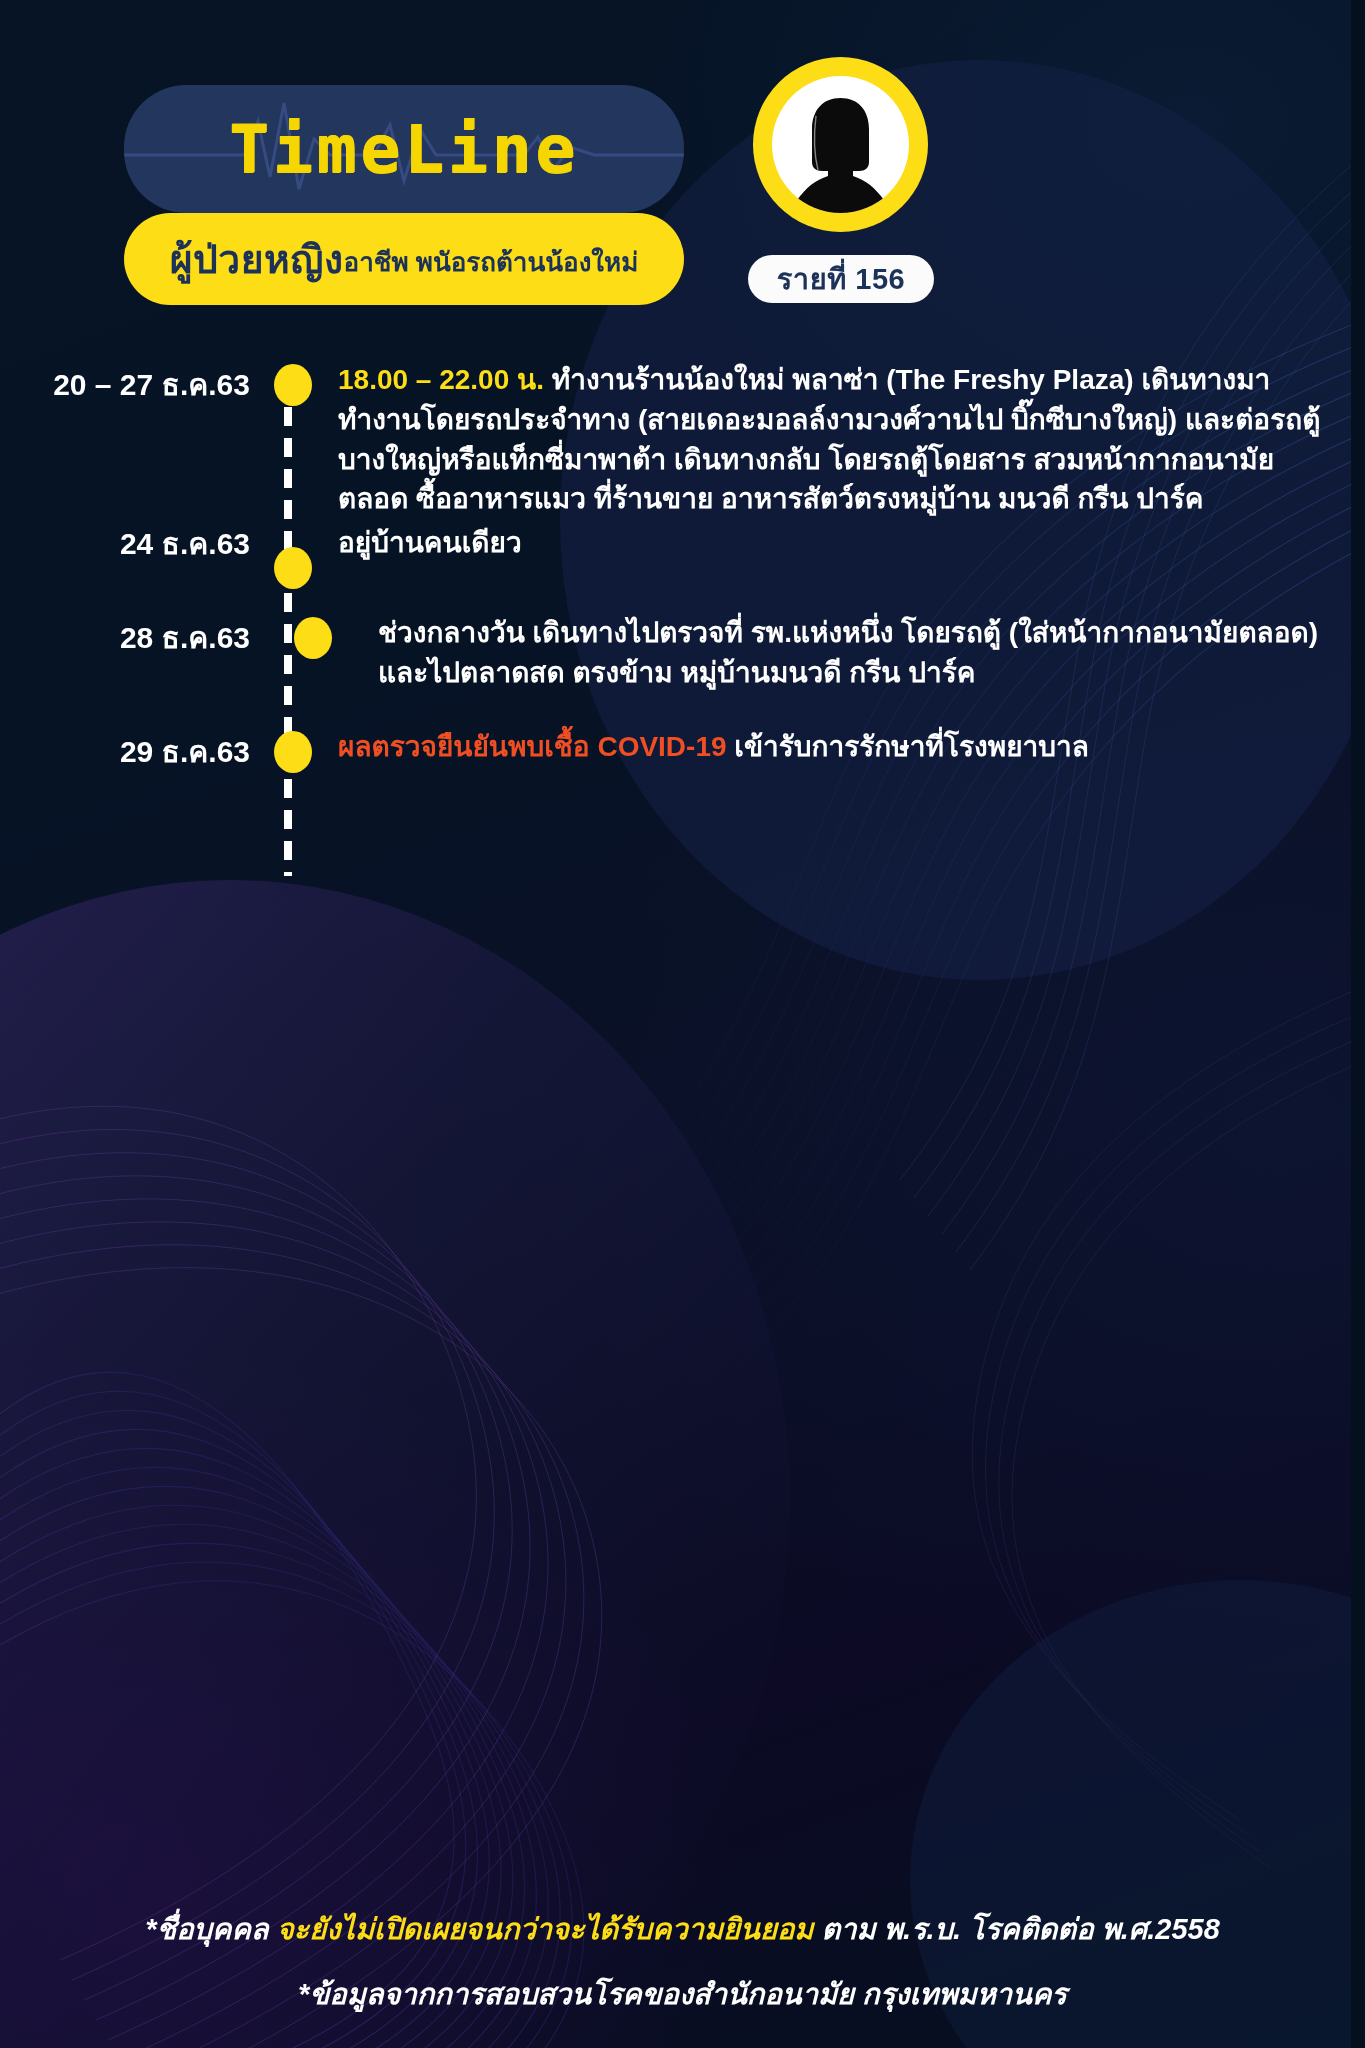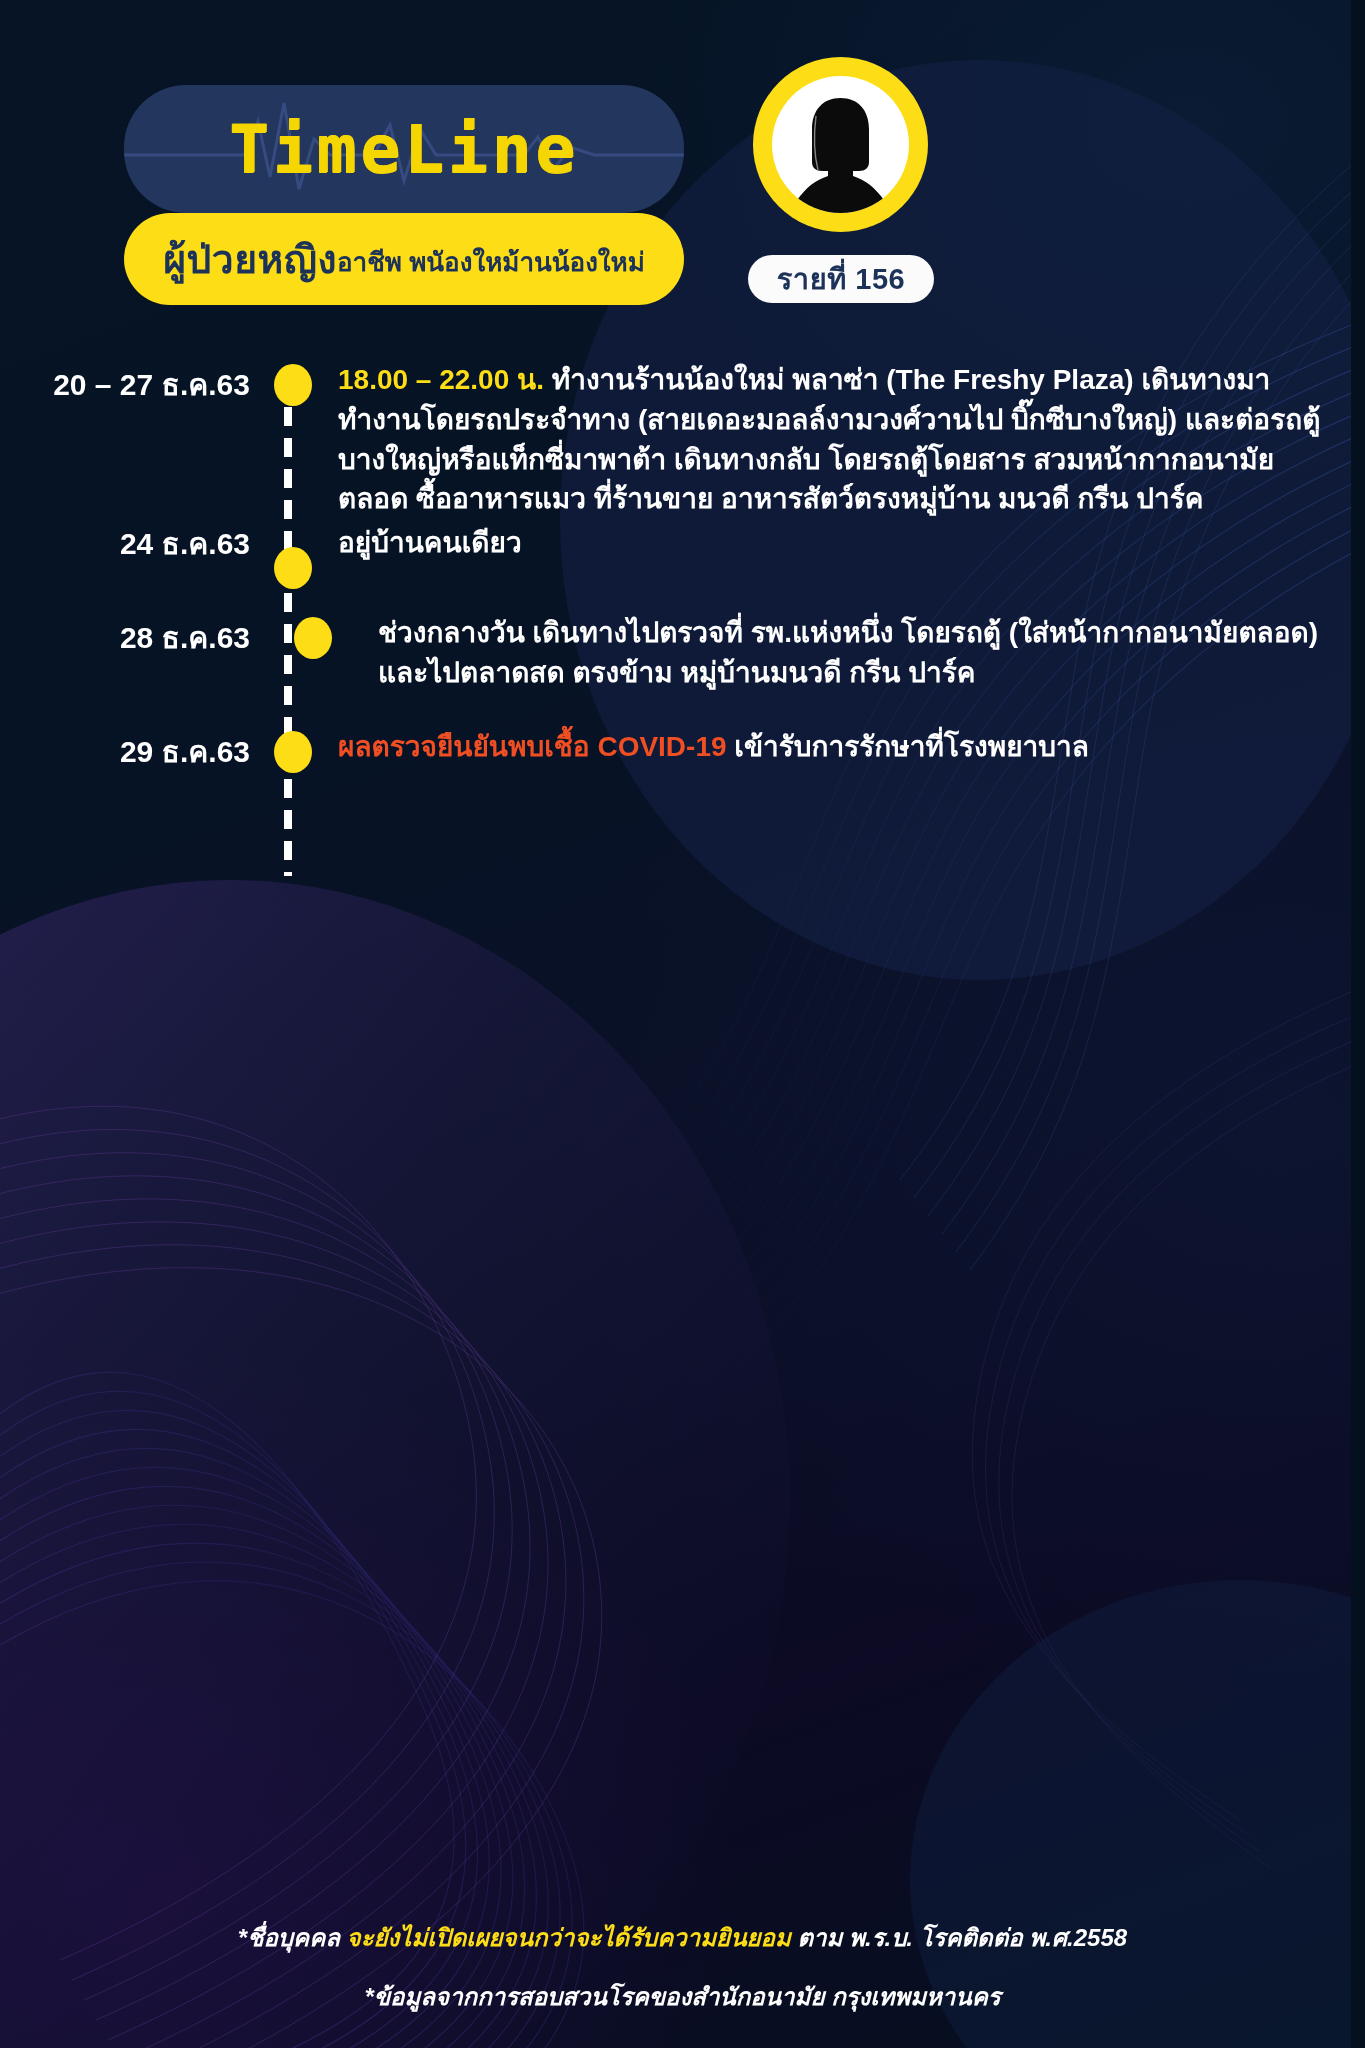--- a/index.html
+++ b/index.html
@@ -157,21 +157,21 @@
   
   .footer {
     position: absolute;
     left: 0; bottom: 36px;
     width: 1365px;
     text-align: center;
     color: #ffffff;
     font-style: italic;
     font-weight: bold;
   }
-  .footer-line { font-size: 24px; line-height: 1.2; }
+  .footer-line { font-size: 29px; line-height: 1.2; }
   .footer-line + .footer-line { margin-top: 30px; }
   .footer .hl-yellow { color: #fcdd16; }
 </style>
 </head>
 <body>
 
 <div id="poster">
 
   <div class="bg-layer">
     <svg width="1365" height="2048" viewBox="0 0 1365 2048">
@@ -258,21 +258,21 @@
     <div class="title-box">
       <svg class="title-ecg" viewBox="0 0 560 128" preserveAspectRatio="none">
         <path d="M-10 70 L120 70 L134 36 L146 92 L160 18 L175 104 L190 54 L206 70 L250 70
                  L266 40 L280 96 L296 44 L312 70 L400 70 L414 52 L430 84 L446 62 L470 70 L580 70" fill="none" stroke="#4a63a8" stroke-opacity="0.85" stroke-width="3"></path>
       </svg>
       <div class="title-text">TimeLine</div>
     </div>
 
     <div class="subtitle-box">
       <div class="subtitle-main">ผู้ป่วยหญิง</div>
-      <div class="subtitle-sub">อาชีพ พนัองใหม้านน้องใหม่</div>
+      <div class="subtitle-sub">อาชีพ พนัอรถต้านน้องใหม่</div>
     </div>
 
     <div class="avatar">
       <div class="avatar-inner">
         <svg width="137" height="137" viewBox="0 0 137 137">
 
           <path d="M68.5 22 C 51 22, 40 34, 40 53 L40 86 C 40 92, 44 95, 50 95
                    L56 95 L56 100 C 44 104, 32 112, 27 124 L110 124
                    C 105 112, 93 104, 81 100 L81 95 L87 95
                    C 93 95, 97 92, 97 86 L97 53 C 97 34, 86 22, 68.5 22 Z" fill="#0b0b0b"></path>

